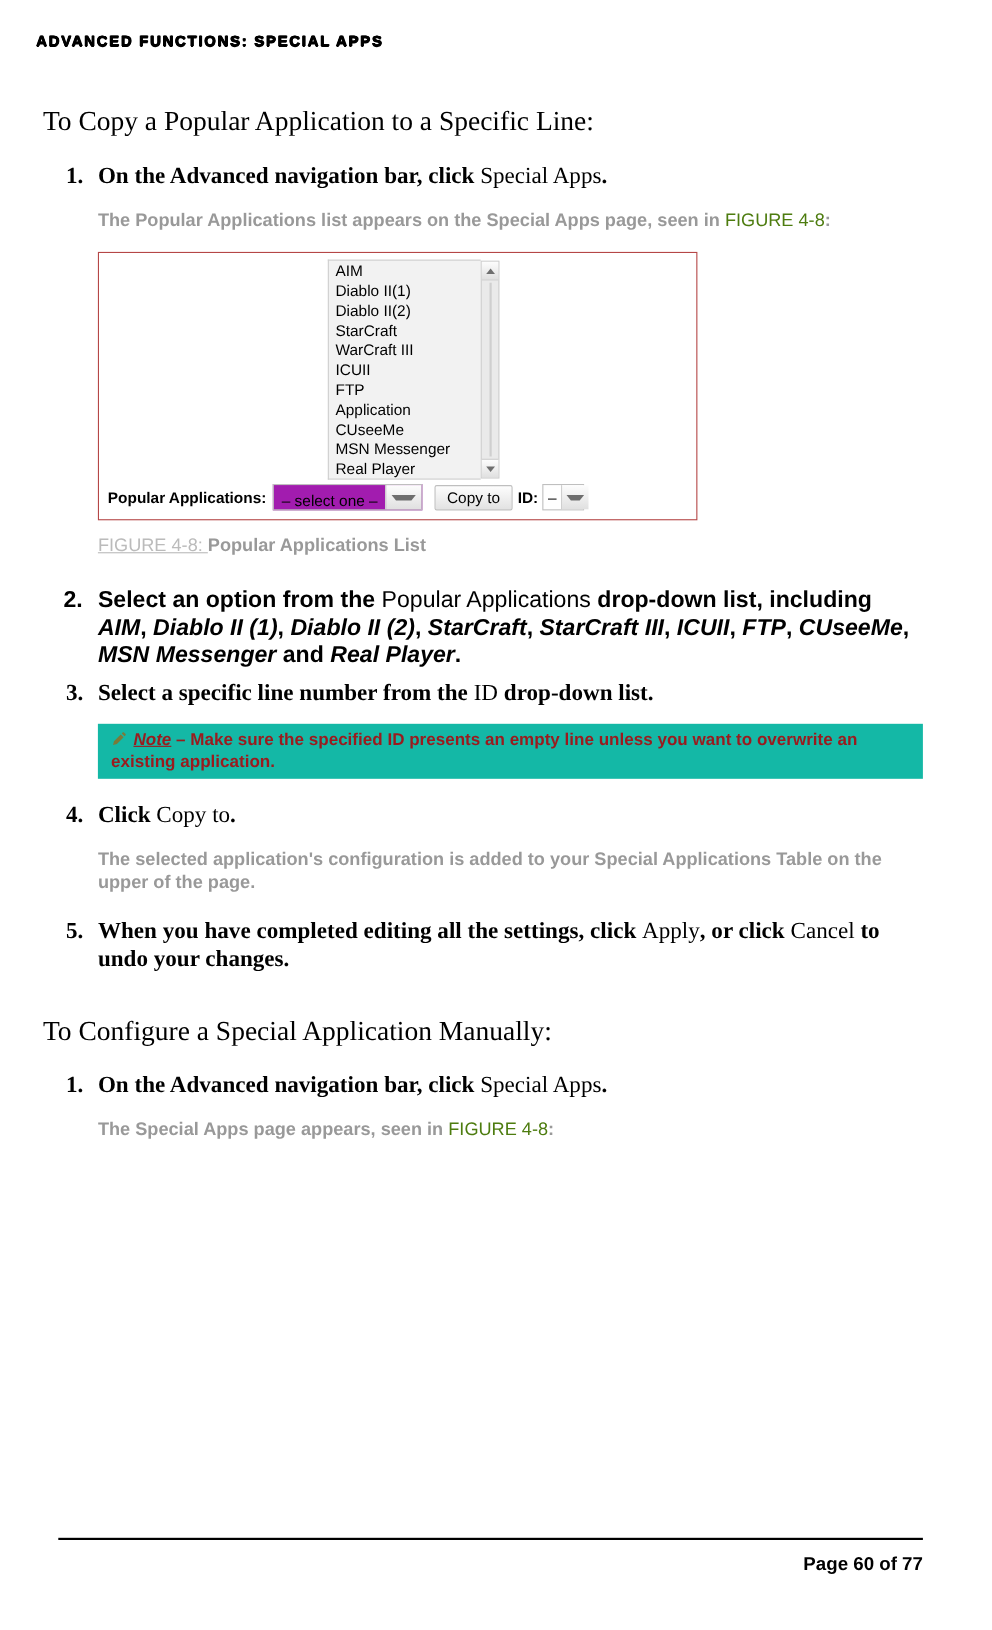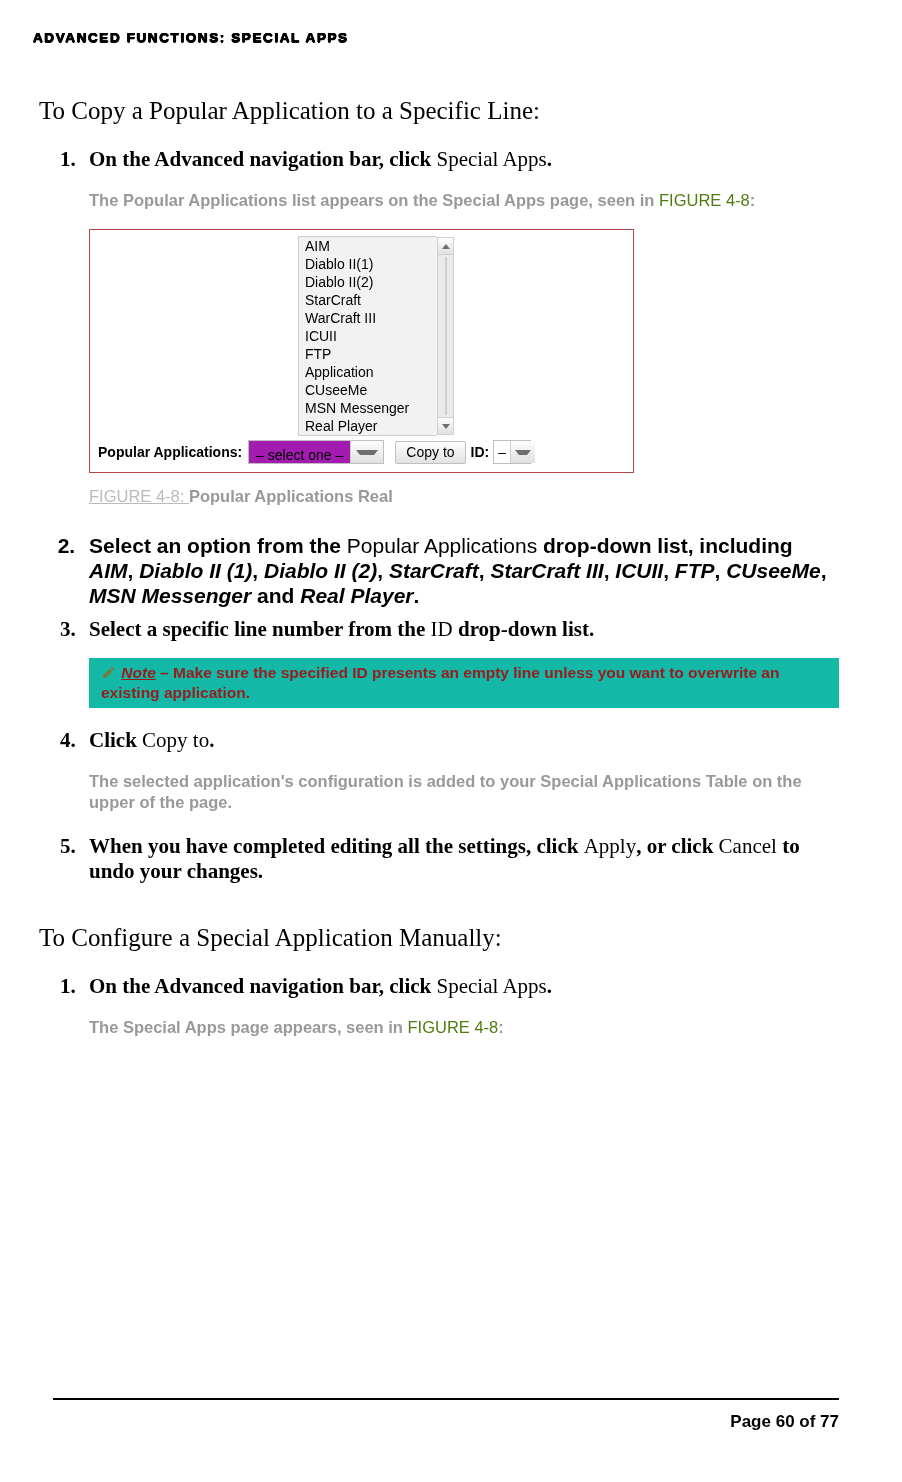--- a/index.html
+++ b/index.html
@@ -239,21 +239,21 @@
             <span>–</span>
             <span class="dd">
                 <span class="tri-down"></span>
               </span>
           </span>
         </div>
       </div>
 
       
       <div class="fig-caption">
-        <span class="lbl">FIGURE 4-8: </span><span class="txt">Popular Applications Real</span>
+        <span class="lbl">FIGURE 4-8: </span><span class="txt">Popular Applications List</span>
       </div>
     </li>
 
     <li class="step-arial" style="margin-bottom:8px;">
       <span>Select an option from the </span><span class="nonitalic" style="font-weight:normal;">Popular Applications</span><span> drop-down list, including </span><span class="nonbold-italic">AIM</span><span>, </span><span class="nonbold-italic">Diablo II (1)</span><span>, </span><span class="nonbold-italic">Diablo II (2)</span><span>, </span><span class="nonbold-italic">StarCraft</span><span>, </span><span class="nonbold-italic">StarCraft III</span><span>, </span><span class="nonbold-italic">ICUII</span><span>, </span><span class="nonbold-italic">FTP</span><span>, </span><span class="nonbold-italic">CUseeMe</span><span>, </span><span class="nonbold-italic">MSN Messenger</span><span> and </span><span class="nonbold-italic">Real Player</span><span>.</span>
     </li>
 
     <li class="step-times">
       <span class="bold">Select a specific line number from the </span><span class="normal">ID</span><span class="bold"> drop-down list.</span>
 

